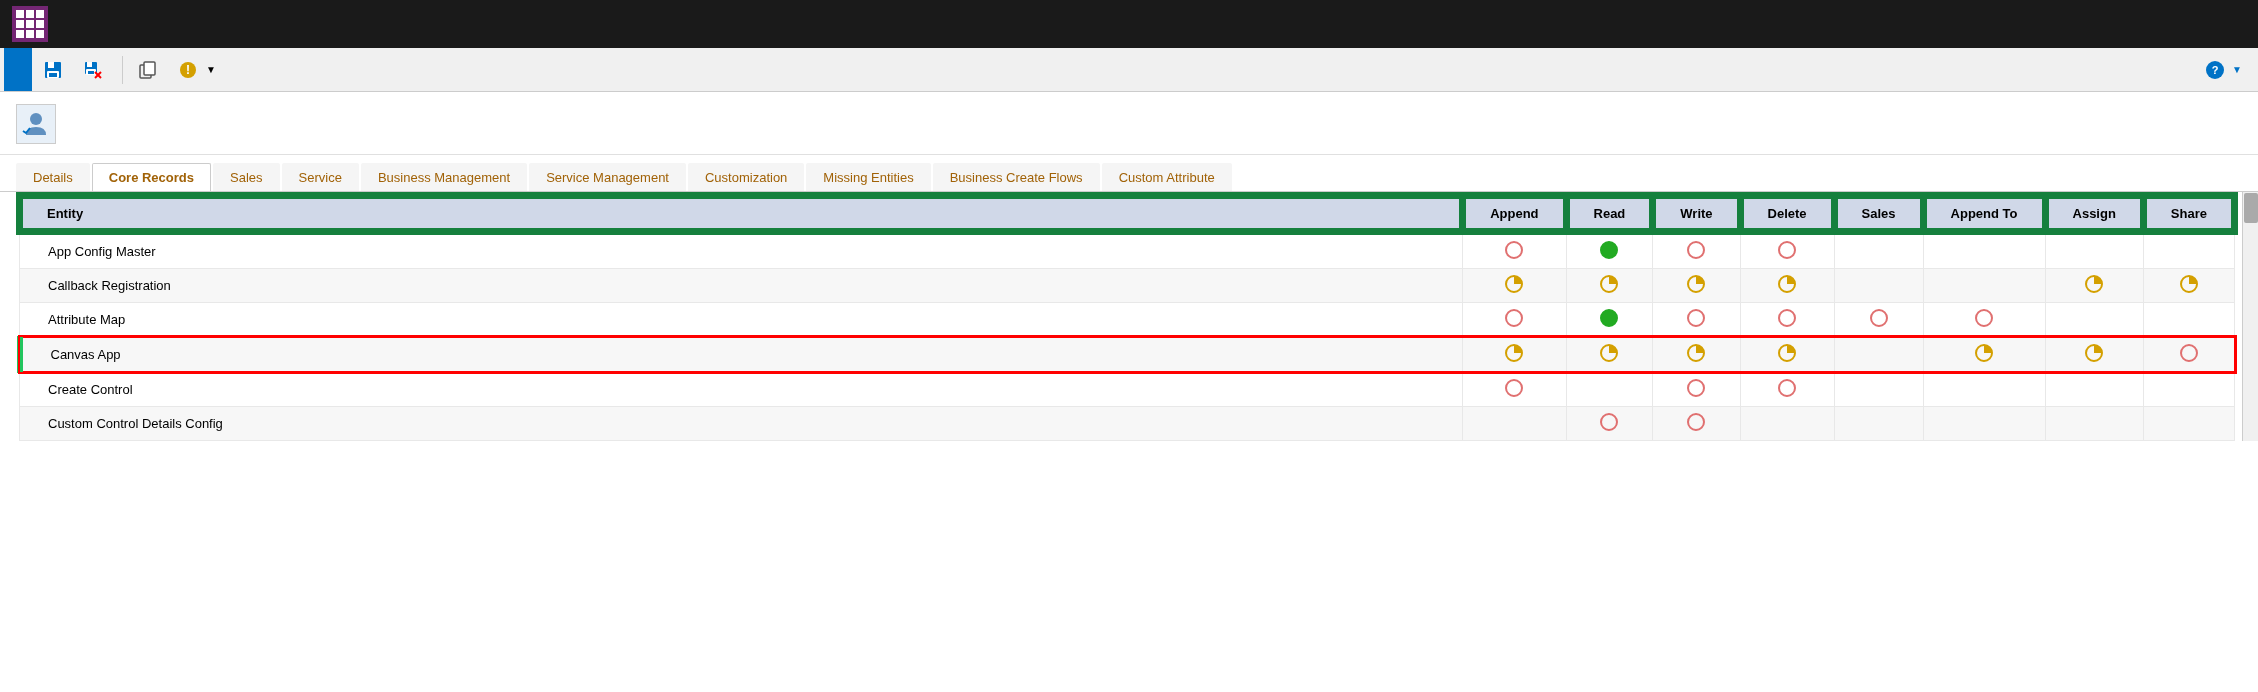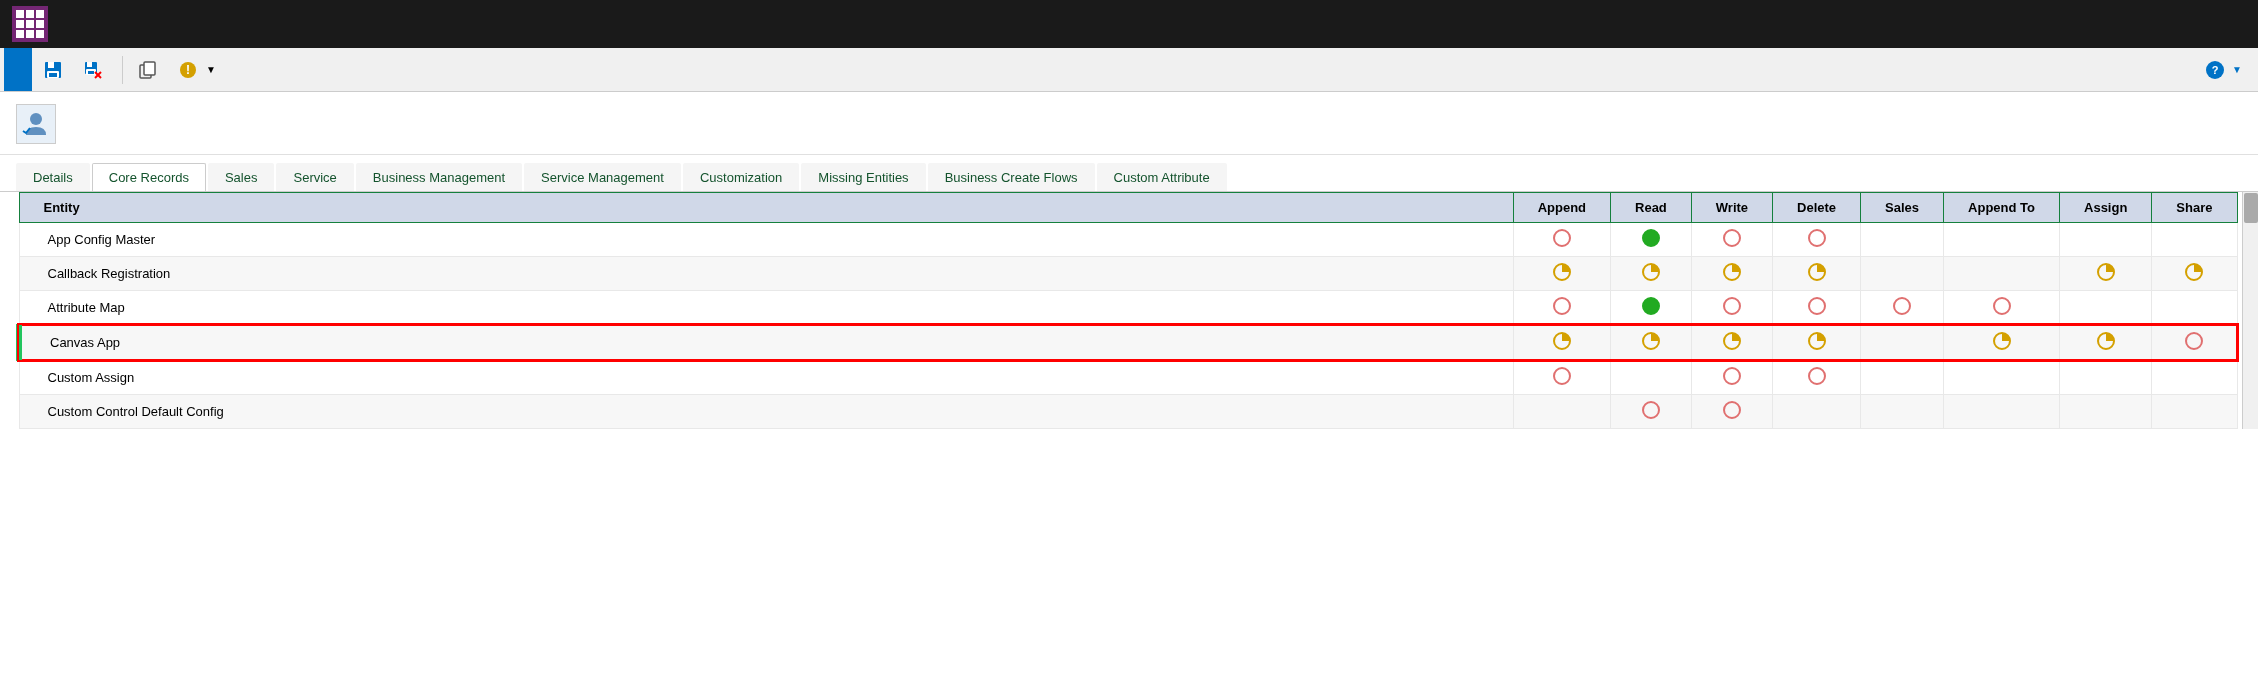--- a/index.html
+++ b/index.html
@@ -124,29 +124,29 @@
       gap: 0;
       background: #fff;
     }
     .tab {
       padding: 6px 16px;
       border: 1px solid transparent;
       border-bottom: none;
       font-size: 13px;
       cursor: pointer;
       background: #f5f5f5;
-      color: #14532d;
+      color: #a16207;
       border-radius: 2px 2px 0 0;
       margin-right: 2px;
     }
     .tab.active {
       background: #fff;
       border-color: #ccc;
       border-bottom-color: #fff;
-      font-weight: 400;
+      font-weight: 700;
     }
 
     
     .table-area {
       padding: 0 16px;
       overflow: auto;
       position: relative;
     }
     table {
       width: 100%;
@@ -154,21 +154,21 @@
       margin-top: 0;
     }
     thead tr {
       background: #d0d8e8;
     }
     thead th {
       padding: 7px 24px;
       text-align: left;
       font-weight: 600;
       font-size: 13px;
-      border: 1px solid #15803d;
+      border: 7px solid #15803d;
       white-space: nowrap;
     }
     tbody tr {
       border-bottom: 1px solid #e0e0e0;
     }
     tbody tr:nth-child(even) {
       background: #f7f7f7;
     }
     tbody td {
       padding: 6px 28px;
@@ -395,32 +395,32 @@
           <td class="perm-cell"><span class="perm-circle-quarter"></span></td>
           <td class="perm-cell"><span class="perm-circle-quarter"></span></td>
           <td class="perm-cell"><span class="perm-circle-quarter"></span></td>
           <td class="perm-cell"><span class="perm-circle-quarter"></span></td>
           <td class="perm-cell"><span class="perm-empty"></span></td>
           <td class="perm-cell"><span class="perm-circle-quarter"></span></td>
           <td class="perm-cell"><span class="perm-circle-quarter"></span></td>
           <td class="perm-cell"><span class="perm-circle-empty"></span></td>
         </tr>
         <tr>
-          <td class="entity-name">Custom Assign</td>
+          <td class="entity-name">Create Control</td>
           <td class="perm-cell"><span class="perm-circle-empty"></span></td>
           <td class="perm-cell"><span class="perm-empty"></span></td>
           <td class="perm-cell"><span class="perm-circle-empty"></span></td>
           <td class="perm-cell"><span class="perm-circle-empty"></span></td>
           <td class="perm-cell"><span class="perm-empty"></span></td>
           <td class="perm-cell"><span class="perm-empty"></span></td>
           <td class="perm-cell"><span class="perm-empty"></span></td>
           <td class="perm-cell"><span class="perm-empty"></span></td>
         </tr>
         <tr>
-          <td class="entity-name">Custom Control Default Config</td>
+          <td class="entity-name">Custom Control Details Config</td>
           <td class="perm-cell"><span class="perm-empty"></span></td>
           <td class="perm-cell"><span class="perm-circle-empty"></span></td>
           <td class="perm-cell"><span class="perm-circle-empty"></span></td>
           <td class="perm-cell"><span class="perm-empty"></span></td>
           <td class="perm-cell"><span class="perm-empty"></span></td>
           <td class="perm-cell"><span class="perm-empty"></span></td>
           <td class="perm-cell"><span class="perm-empty"></span></td>
           <td class="perm-cell"><span class="perm-empty"></span></td>
         </tr>
       </tbody>

